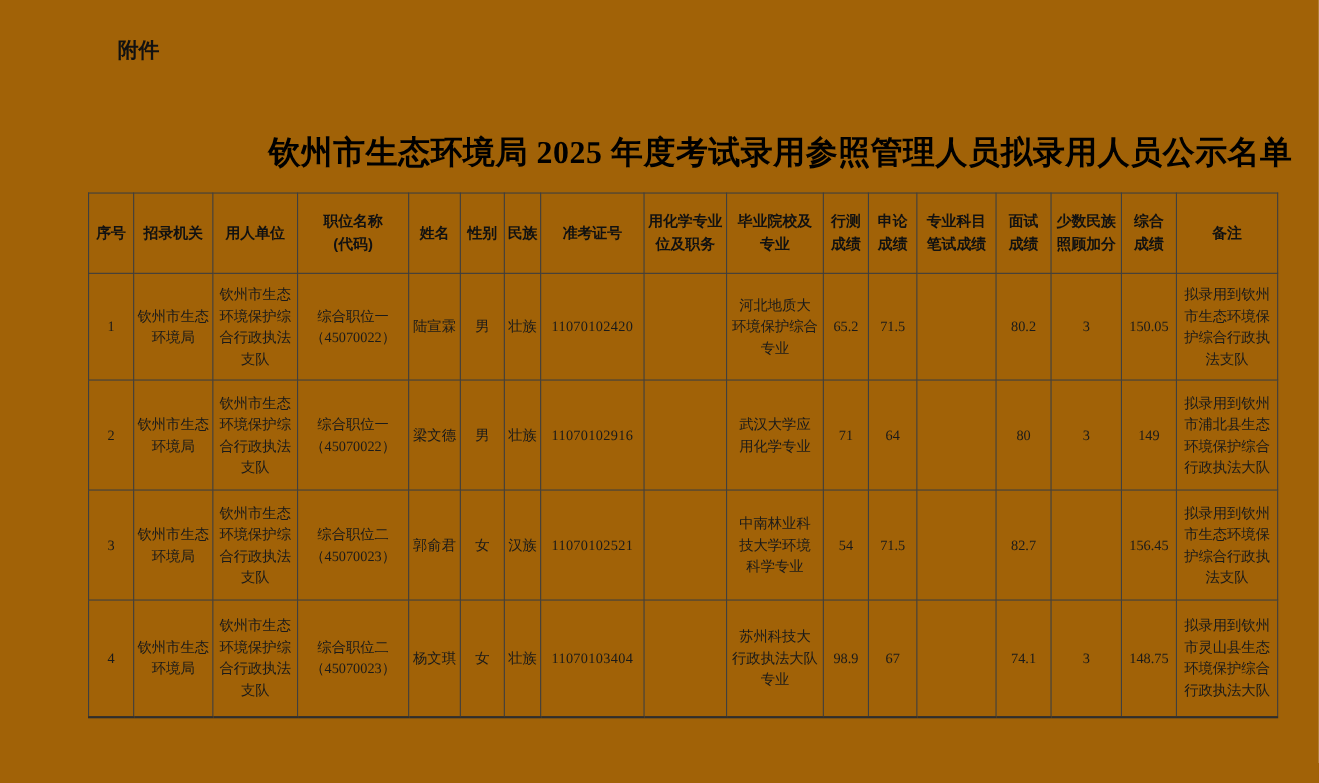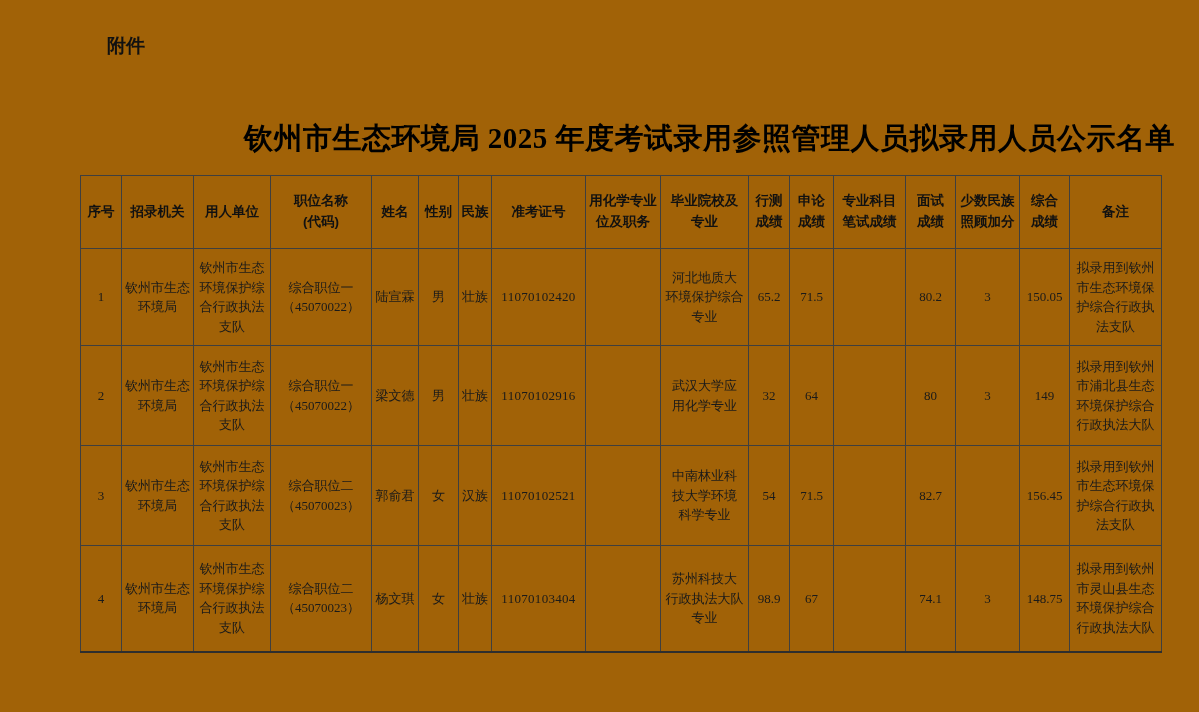--- a/index.html
+++ b/index.html
@@ -134,21 +134,21 @@
 支队</td>
         <td>综合职位一
 （45070022）</td>
         <td>梁文德</td>
         <td>男</td>
         <td>壮族</td>
         <td class="ticket">11070102916</td>
         <td></td>
         <td>武汉大学应
 用化学专业</td>
-        <td class="score">32</td>
+        <td class="score">71</td>
         <td class="score">64</td>
         <td class="score"></td>
         <td class="score">80</td>
         <td class="score">3</td>
         <td class="score">149</td>
         <td>拟录用到钦州
 市浦北县生态
 环境保护综合
 行政执法大队</td>
       </tr>

